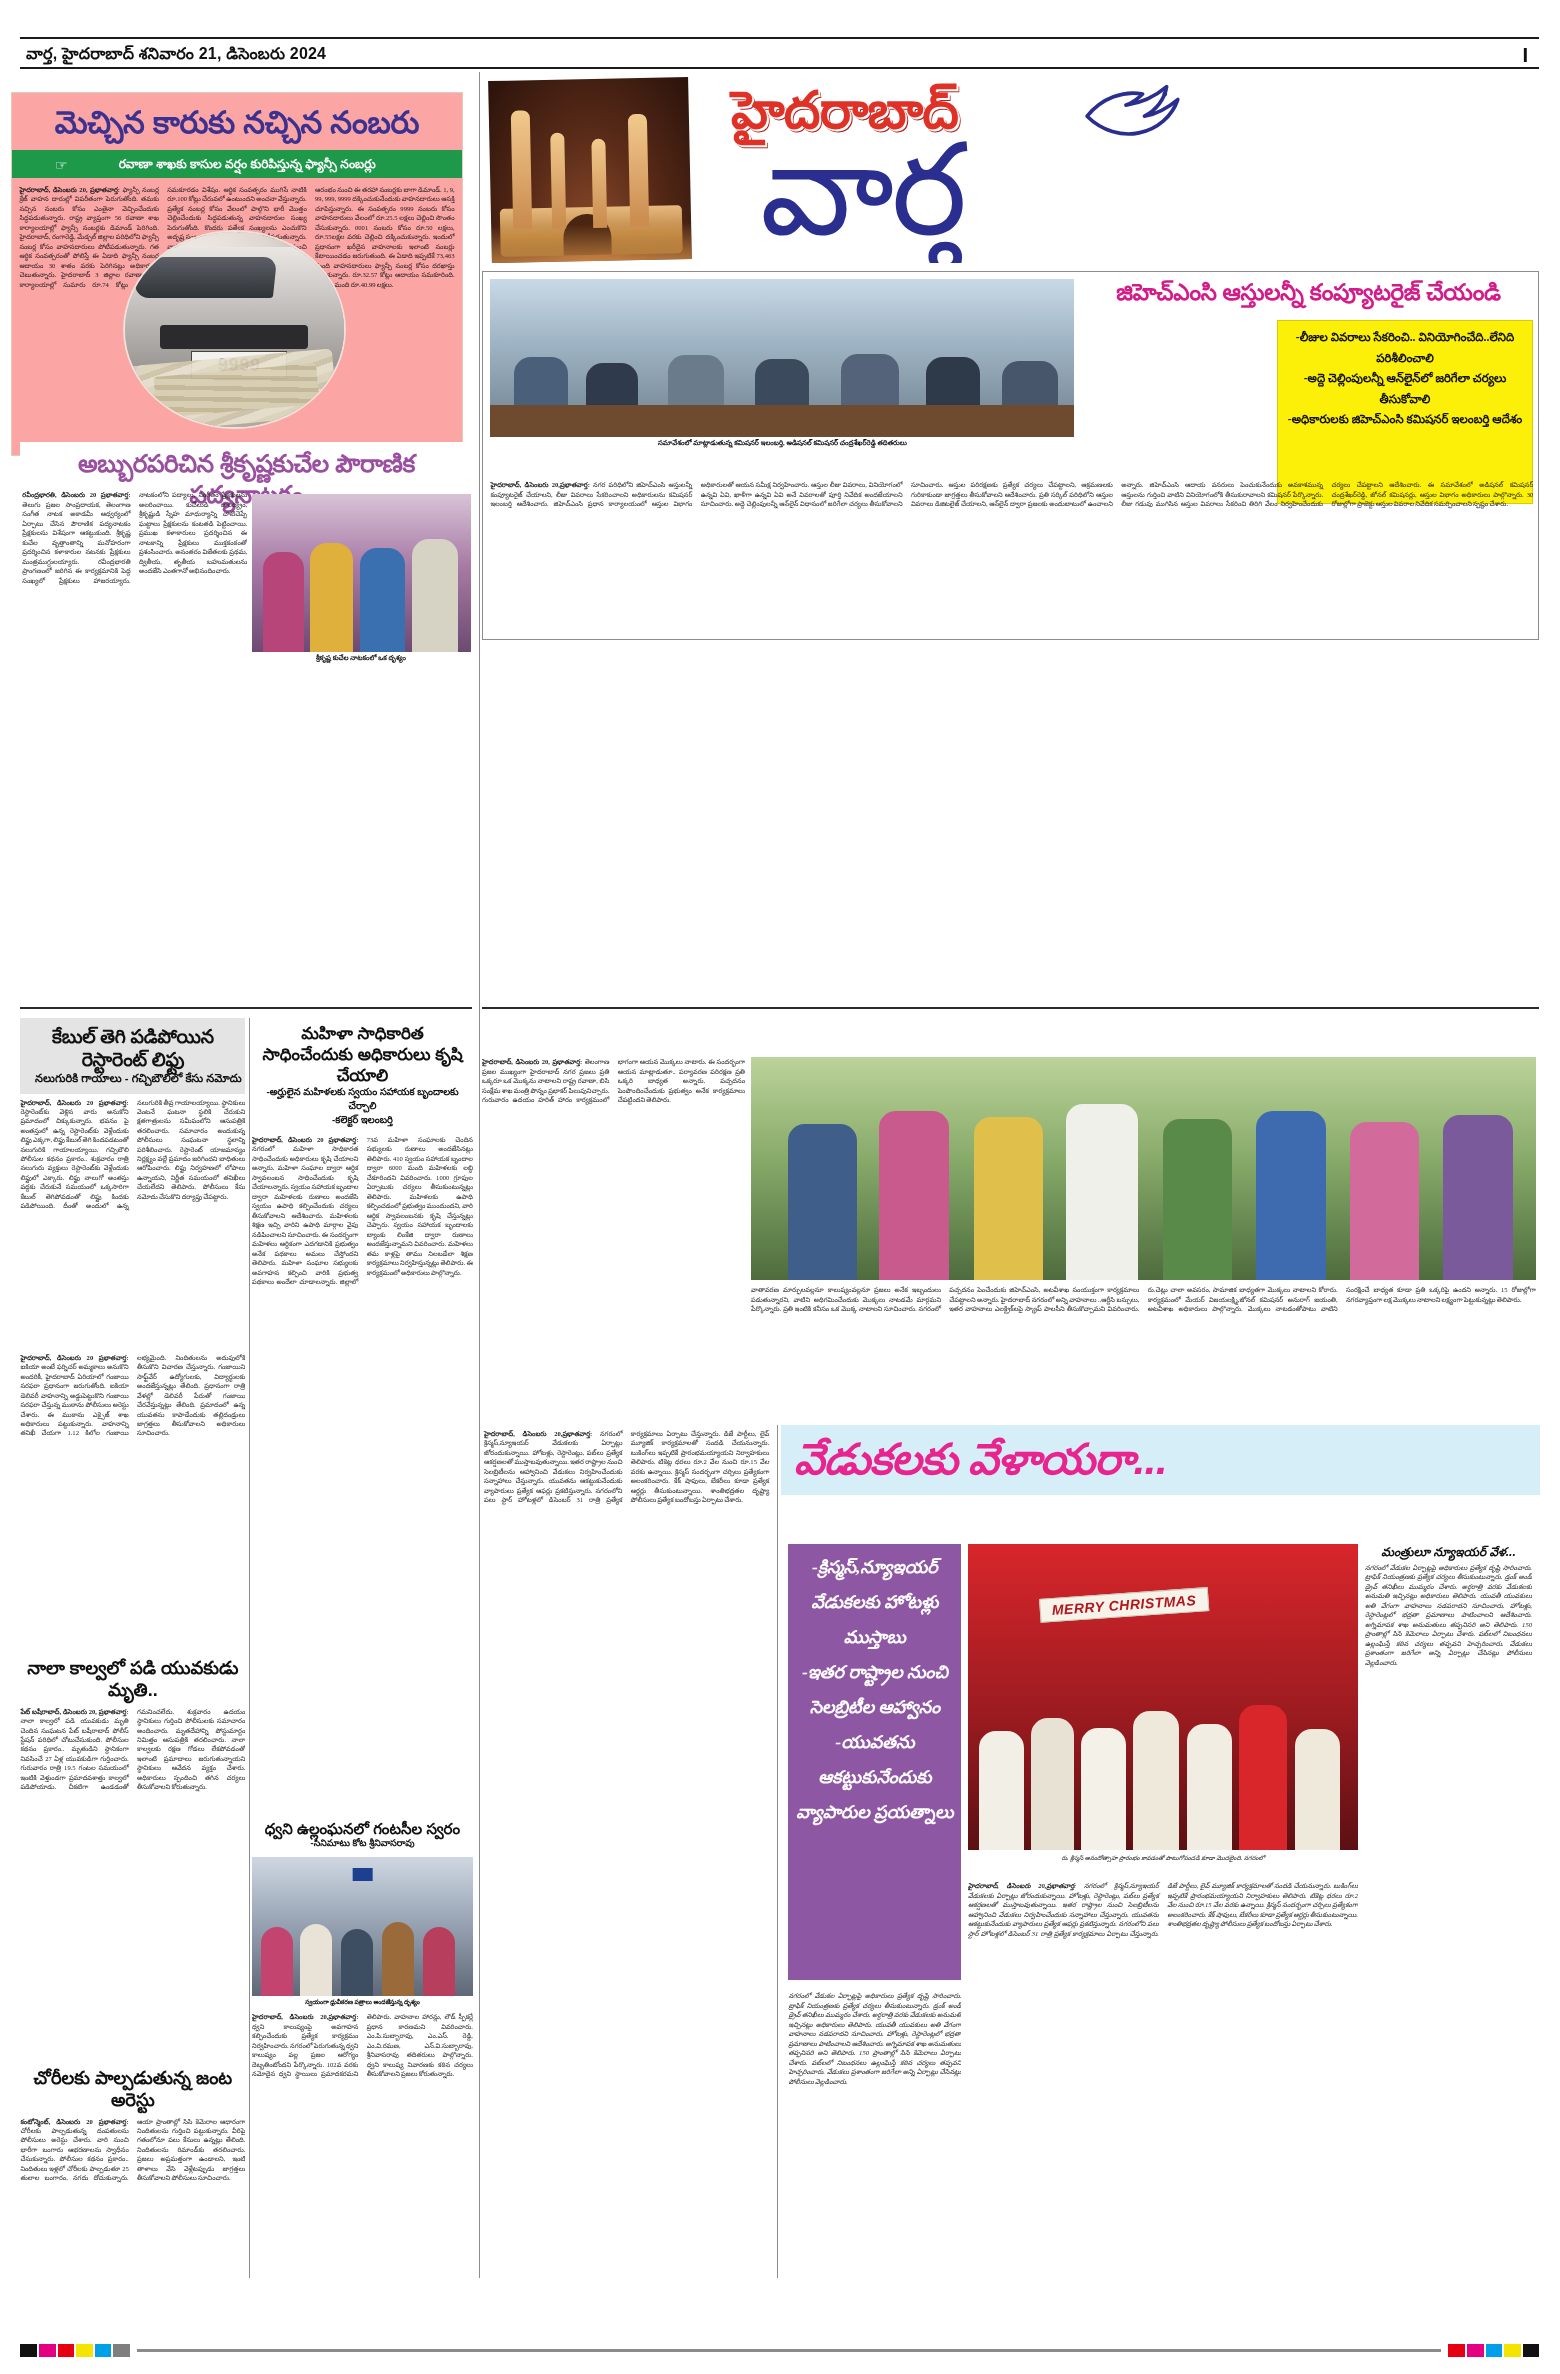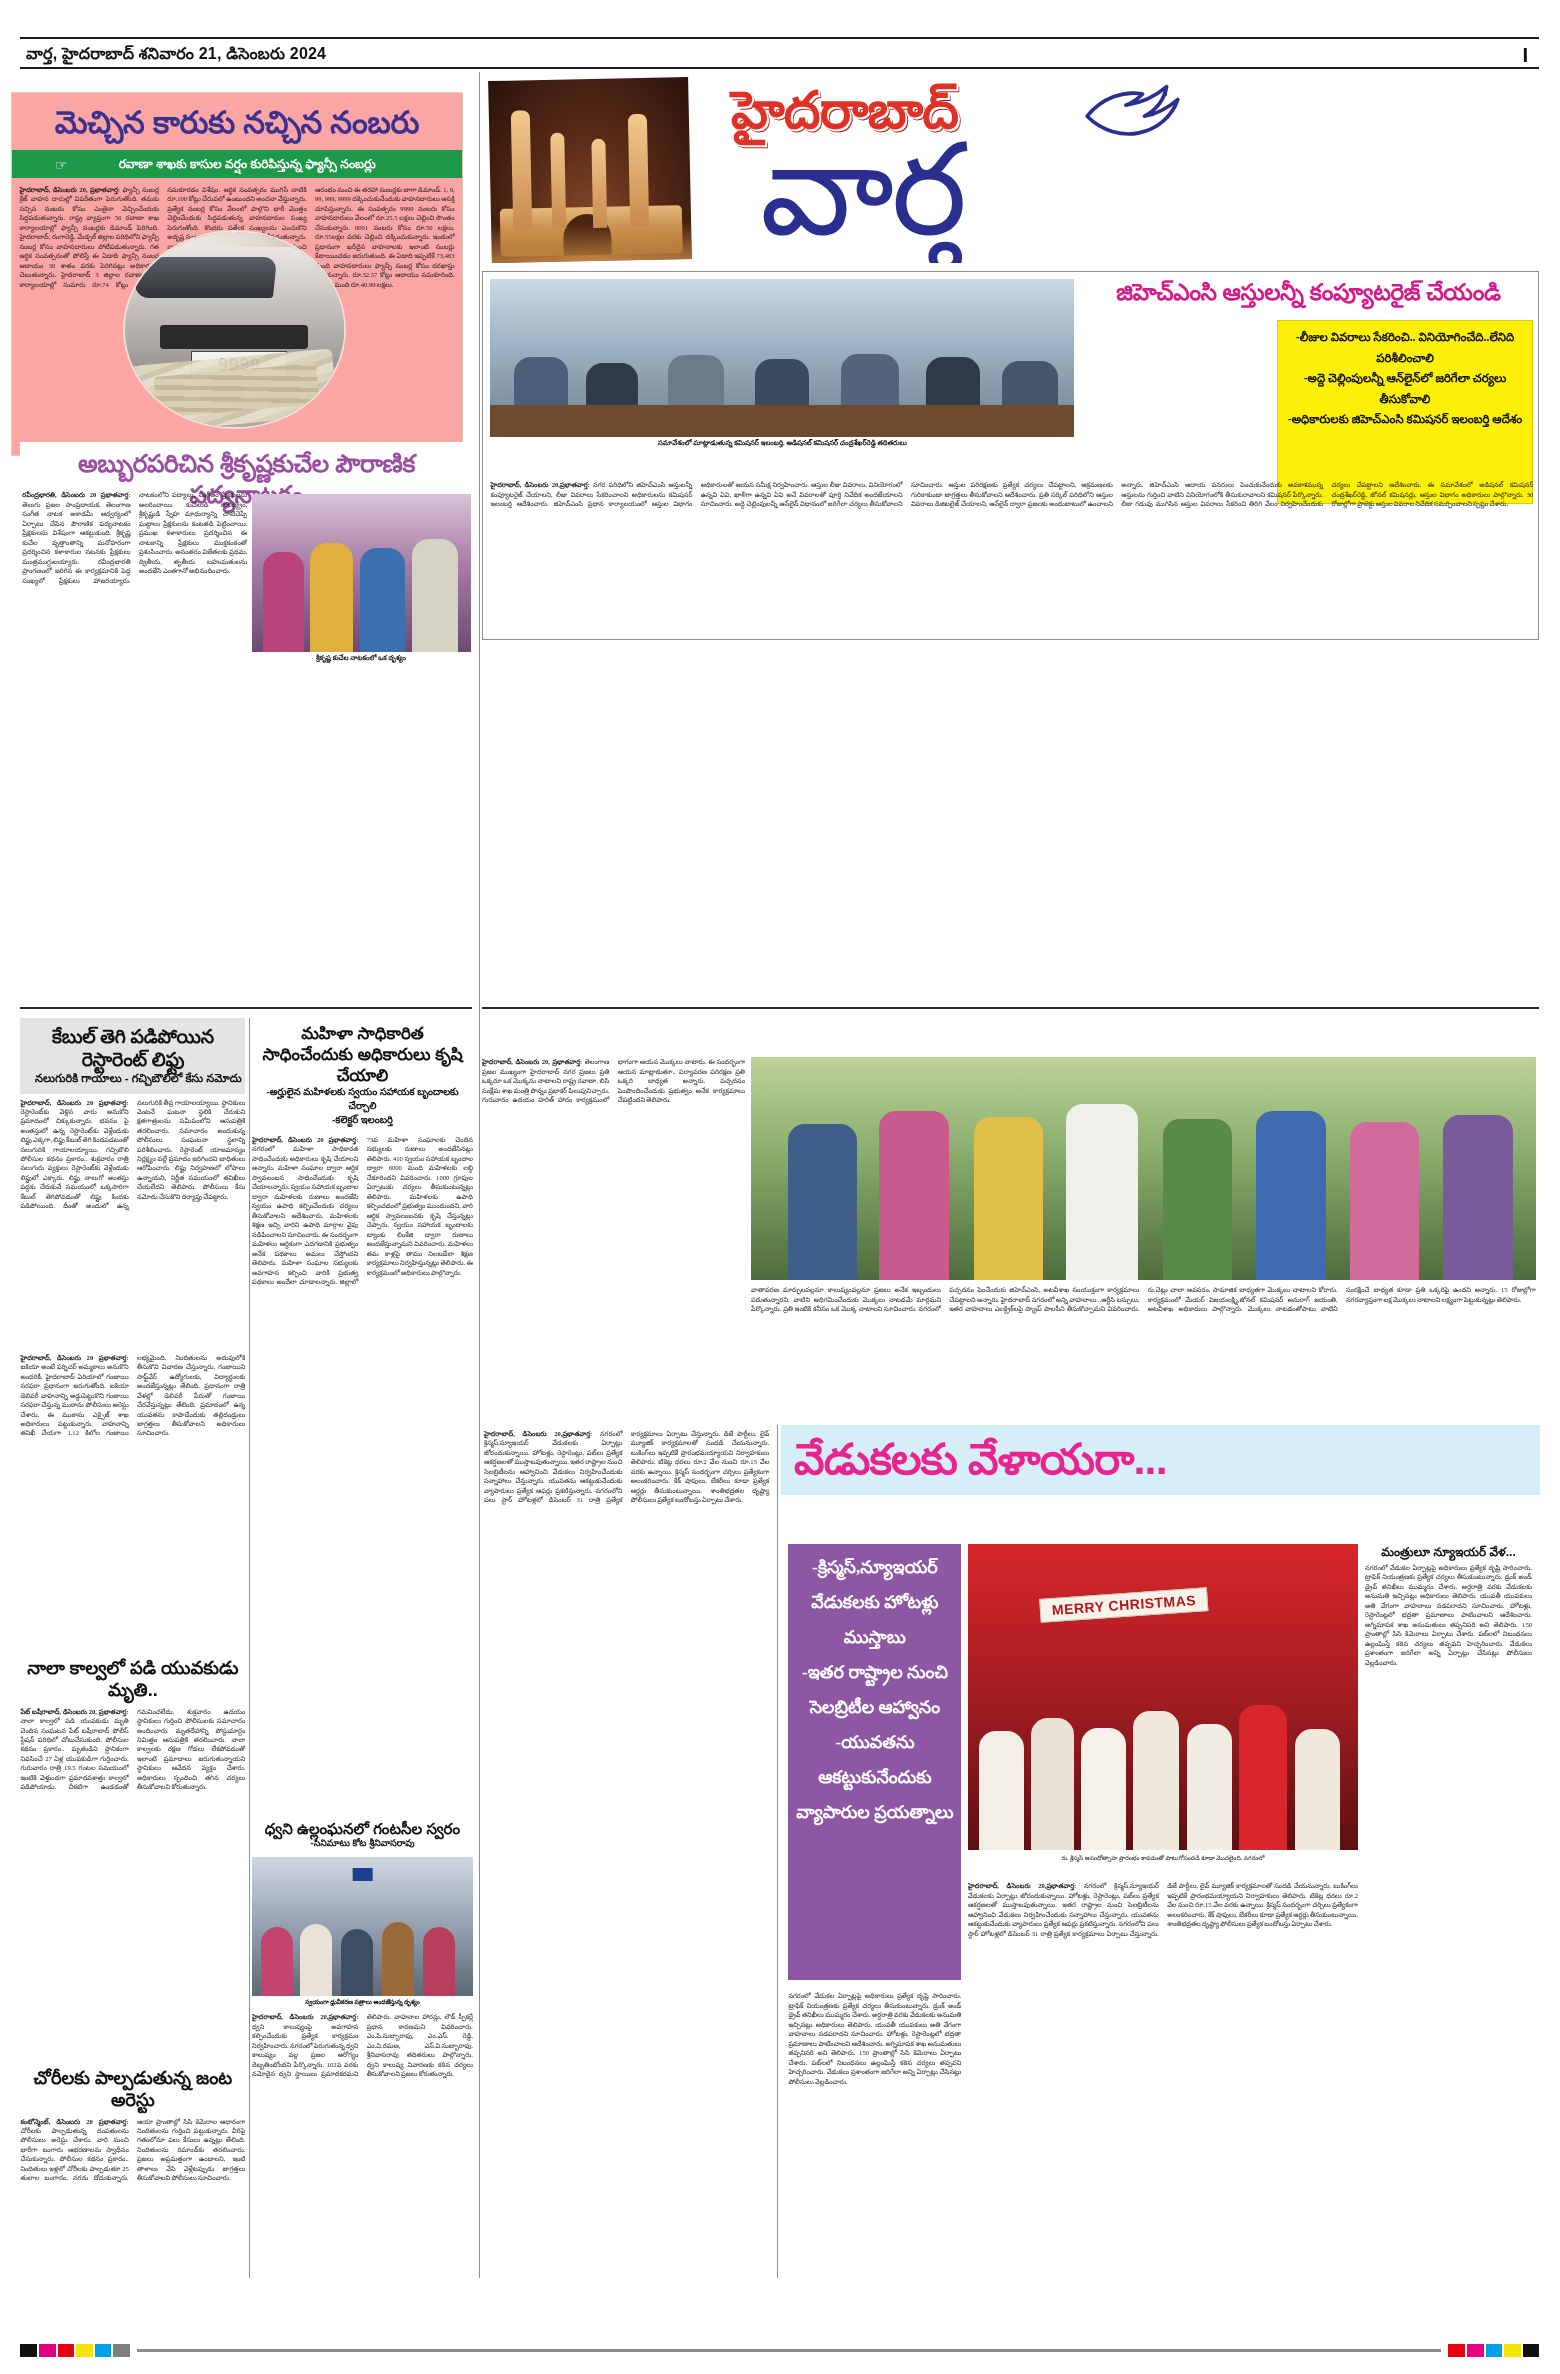--- a/index.html
+++ b/index.html
@@ -365,20 +365,21 @@
   .plant-body-l { position: absolute; left: 0; top: 39px; width: 263px; height: 352px; }
   .plant-body-l .body-col { height: 349px; }
   .plant-body-b { position: absolute; left: 269px; top: 267px; width: 785px; height: 126px; }
   .plant-body-b .body-col { height: 122px; }
 
   
   .celeb-block {
     position: absolute; left: 781px; top: 1425px;
     width: 759px; height: 853px;
     overflow: hidden;
+    font-style: italic;
   }
   .celeb-head-band {
     background: #d6eef7;
     padding: 9.3px 13px 11px 13px;
   }
   .celeb-head {
     font-size: 43px; font-weight: 700; color: #e8258f;
     letter-spacing: -0.9px; line-height: 50px;
   }
   .purple-box {

